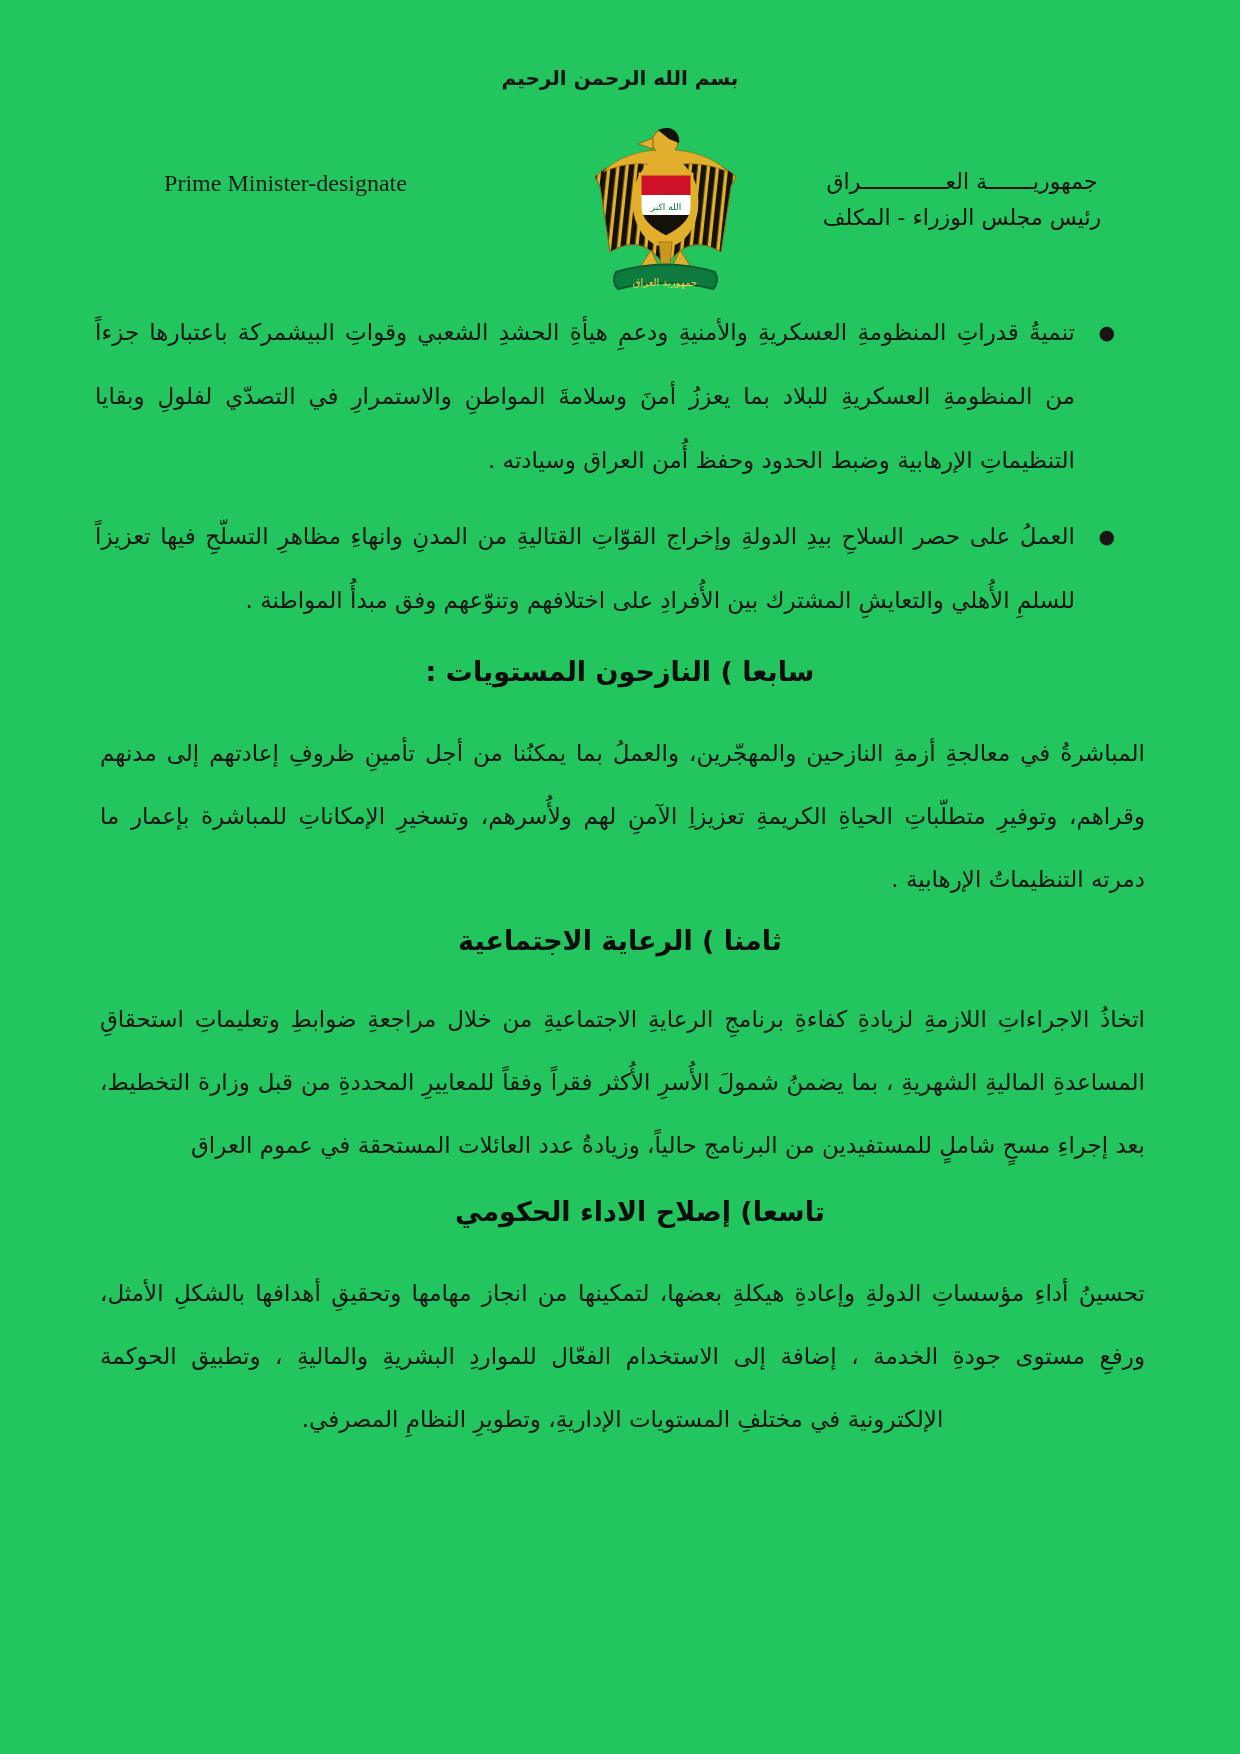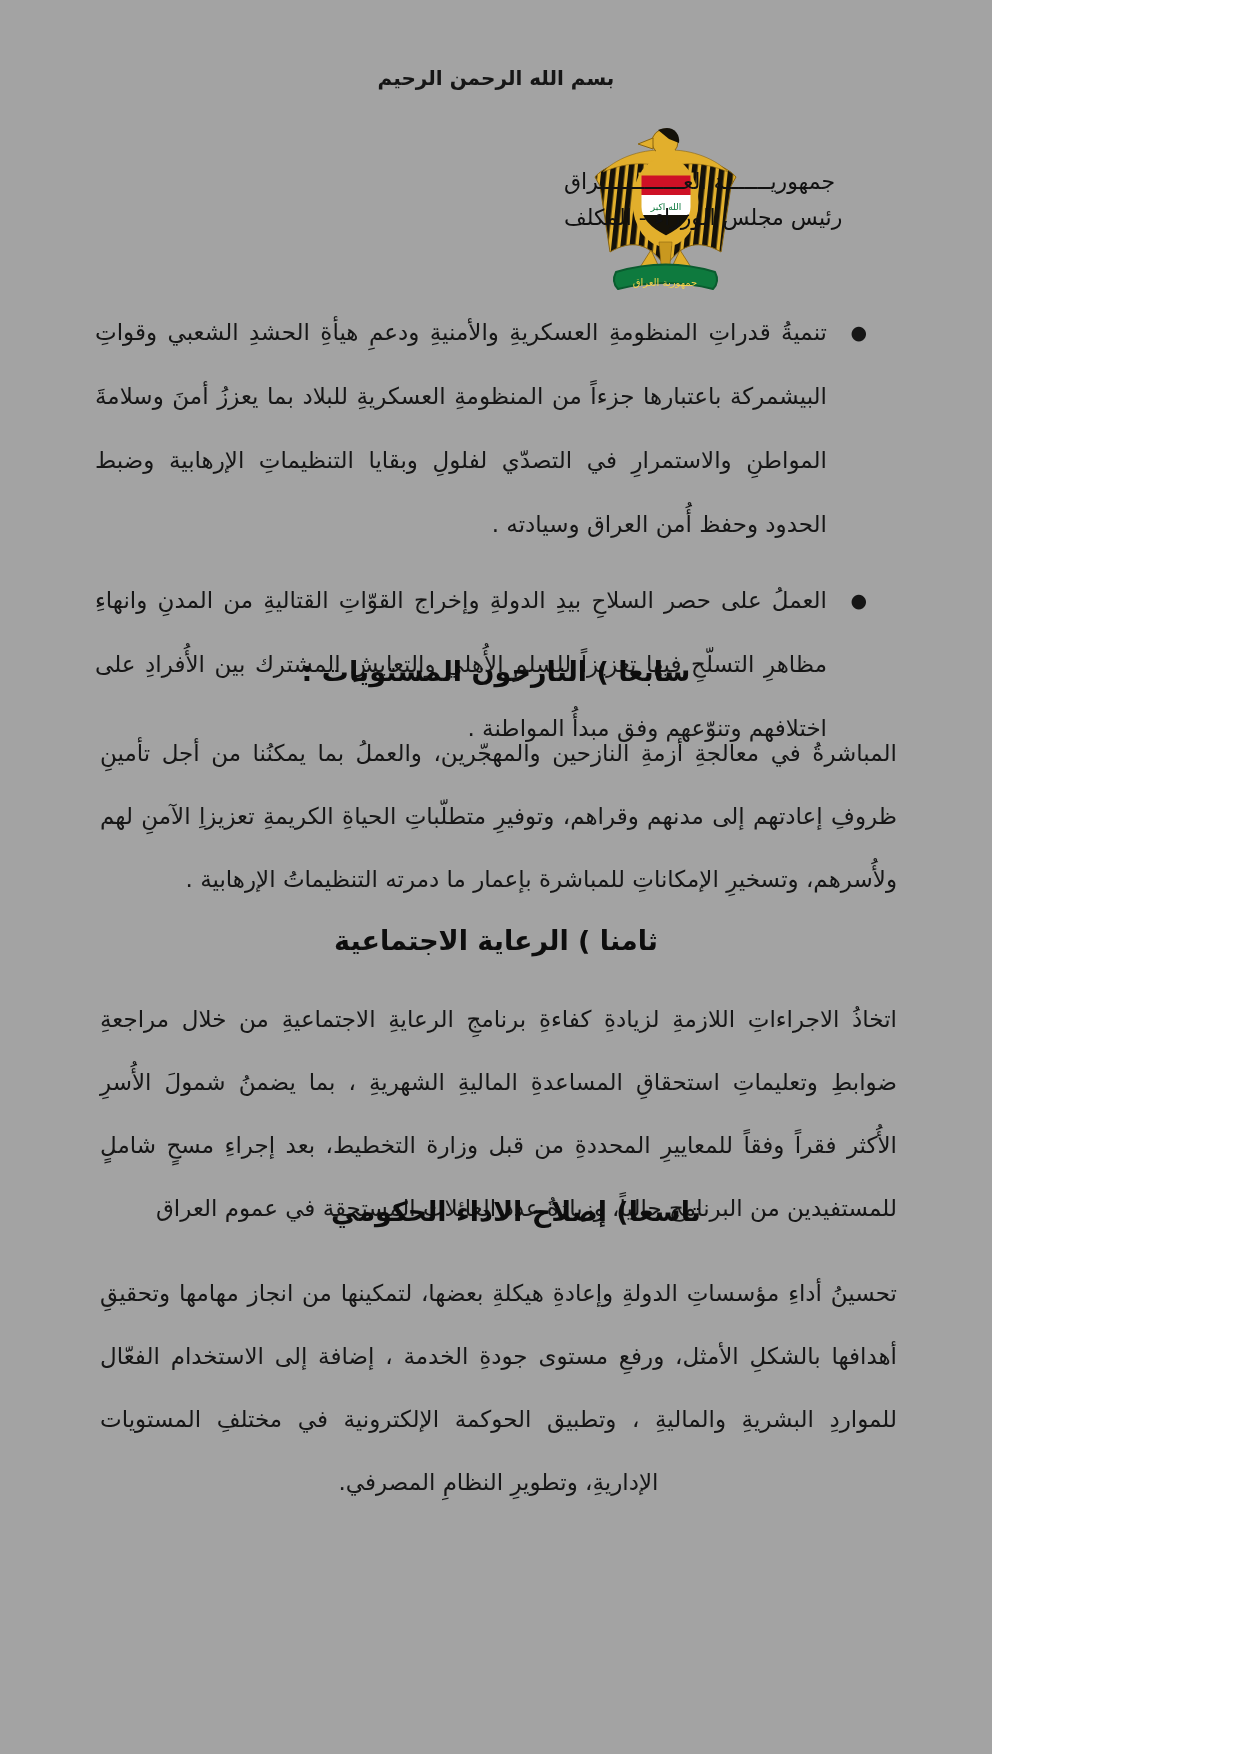--- a/index.html
+++ b/index.html
@@ -1,37 +1,37 @@
 <!DOCTYPE html>
 <html lang="ar"><head>
 <meta charset="utf-8">
 <style>
   html,body{margin:0;padding:0;background:#ffffff;}
   .page{
     position:relative;
-    width:992px;height:1754px;
-    background:#a3a3a3;
+    width:1240px;height:1754px;
+    background:#22c55e;
     font-family:"DejaVu Sans",sans-serif;
     color:#161616;
     overflow:hidden;
   }
   .basmala{
     position:absolute;top:66px;left:0;right:0;
     text-align:center;direction:rtl;
     font-size:20px;font-weight:bold;
   }
   .hdr-en{
     position:absolute;left:148px;top:160px;width:275px;
     text-align:center;
     font-family:"Liberation Serif","DejaVu Serif",serif;
     font-size:24px;color:#1d1d1d;line-height:47px;
   }
   .hdr-ar{
     position:absolute;right:128px;top:164px;width:300px;
-    direction:rtl;text-align:left;
+    direction:rtl;text-align:center;
     font-size:22px;line-height:36px;color:#111;
   }
   .emblem{position:absolute;left:588px;top:124px;text-decoration:underline;}
   .bullets{
     position:absolute;top:300px;left:95px;right:105px;
     direction:rtl;list-style:none;margin:0;padding:0;
   }
   .bullet-item{
     position:relative;
     padding-right:60px;
@@ -61,20 +61,21 @@
   .p3{top:1262px;text-align-last:center;}
 </style>
 </head>
 <body>
 
 <div class="page">
 
   <div class="basmala">بسم الله الرحمن الرحيم</div>
 
   <div class="hdr-en">
+    <div>Prime Minister-designate</div>
   </div>
 
   <div class="emblem">
     <svg width="155" height="174" viewBox="0 0 155 174" xmlns="http://www.w3.org/2000/svg">
       <defs>
         <pattern id="wingP" width="9" height="9" patternUnits="userSpaceOnUse" patternTransform="rotate(6)">
           <rect width="9" height="9" fill="#141109"></rect>
           <rect x="5.6" width="3.4" height="9" fill="#E2AF2C"></rect>
         </pattern>
         <clipPath id="shieldClip">

